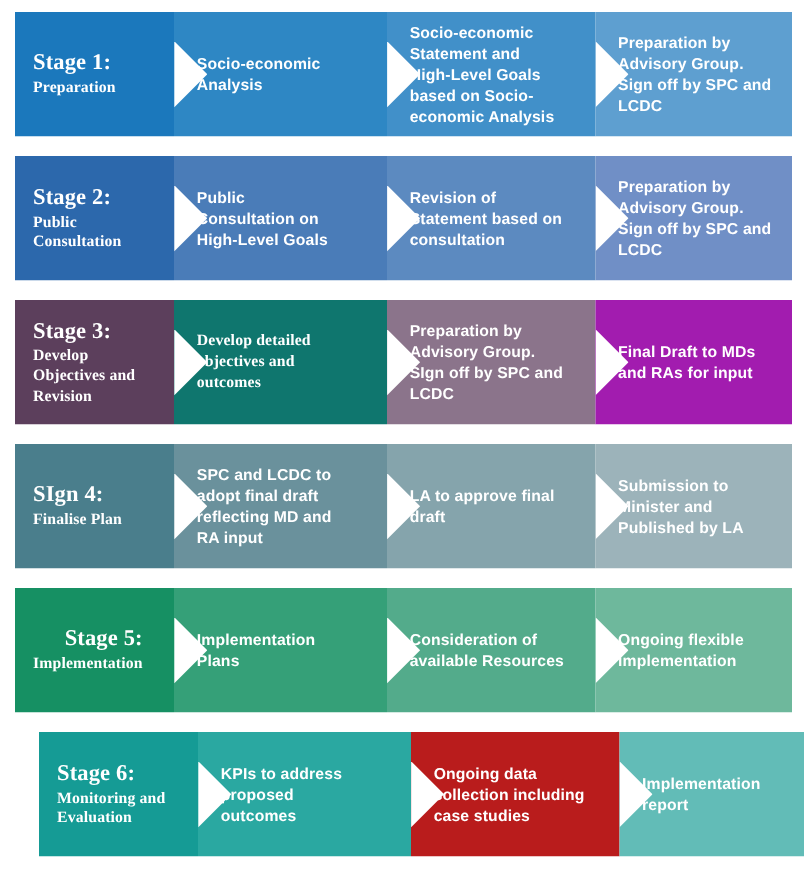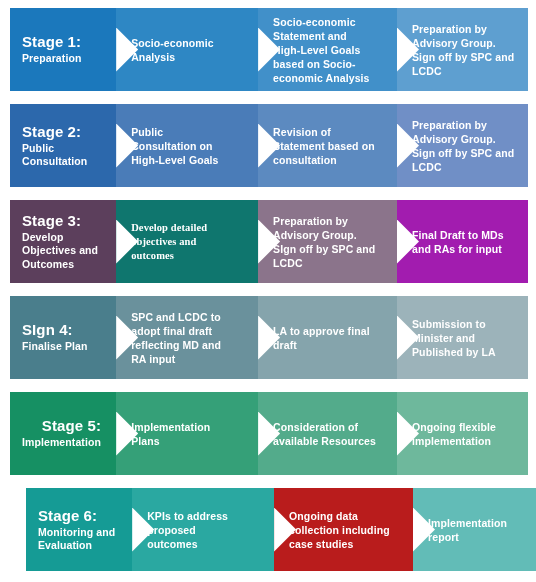--- a/index.html
+++ b/index.html
@@ -38,21 +38,21 @@
   .stage-row.r5 { top: 488px; margin-left: 16px; }
 
   .cell {
     position: relative;
     box-sizing: border-box;
     display: flex;
     align-items: center;
     height: 83px;
     overflow: visible;
   }
-  .cell.c0 { width: 107px; }
+  .cell.c0 { width: 107px; font-family: Liberation Serif, serif; }
   .cell.c1 { width: 143px; }
   .cell.c2 { width: 140px; }
   .cell.c3 { width: 132px; }
 
   
   .arrow {
     position: absolute;
     left: 0px;
     top: 50%;
     transform: translateY(-50%);
@@ -146,21 +146,21 @@
         <div class="cell-text">Preparation by
 Advisory Group.
 Sign off by SPC and
 LCDC</div>
       </div>
     </div>
     <div class="stage-row r2">
       <div class="cell c0" style="background: rgb(92, 63, 92);">
         <div class="cell-text"><div class="stage-title">Stage 3:</div><div class="stage-sub">Develop
 Objectives and
-Outcomes</div></div>
+Revision</div></div>
       </div>
       <div class="cell c1" style="background: #0f766e; font-family: Liberation Serif, serif;">
         <span class="arrow"></span>
         <div class="cell-text">Develop detailed
 objectives and
 outcomes</div>
       </div>
       <div class="cell c2" style="background: rgb(139, 116, 139);">
         <span class="arrow"></span>
         <div class="cell-text">Preparation by

